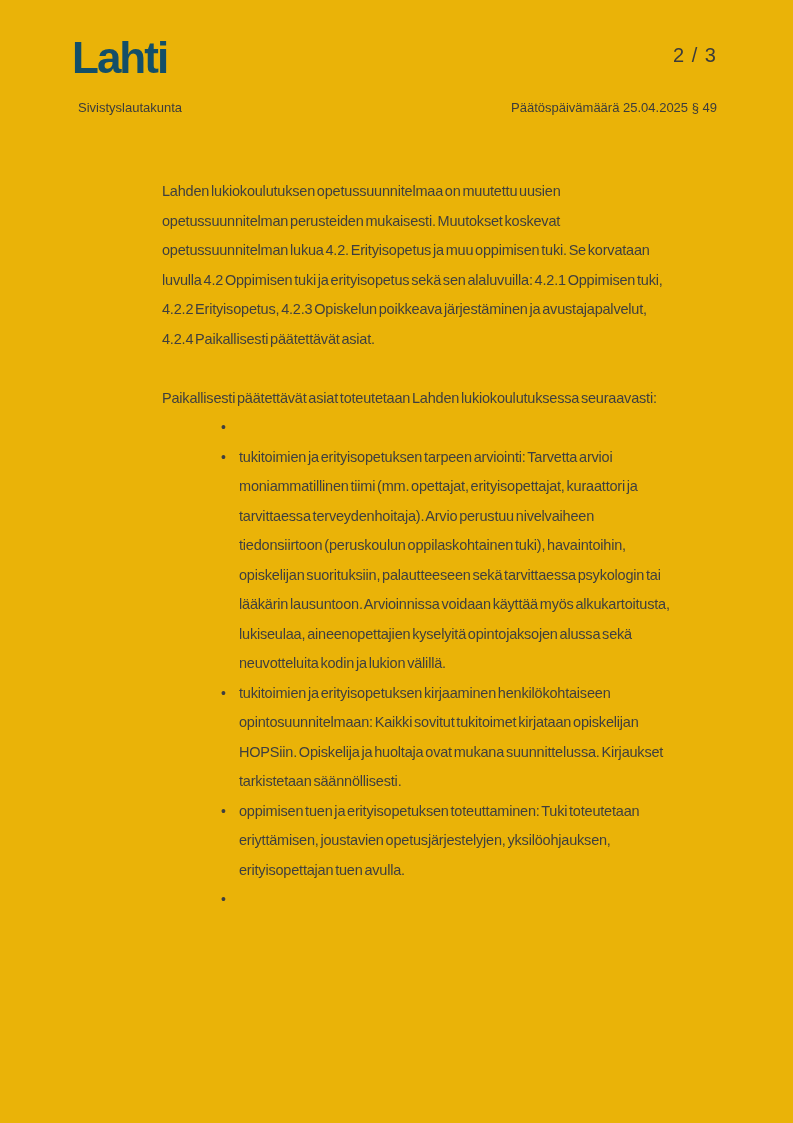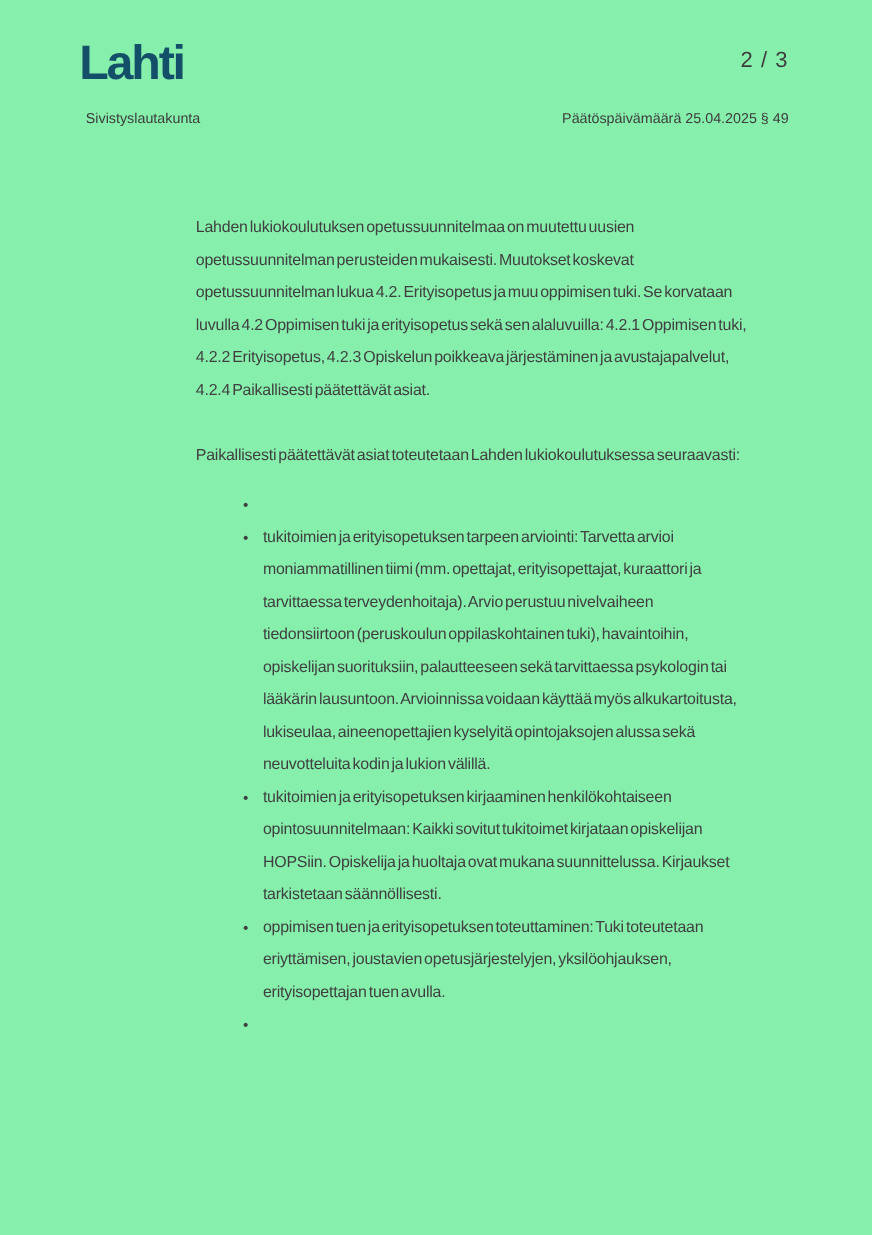--- a/index.html
+++ b/index.html
@@ -4,21 +4,21 @@
 <style>
   html, body {
     margin: 0;
     padding: 0;
     background: #ffffff;
   }
   .page {
     position: relative;
     width: 793px;
     height: 1123px;
-    background: #86efac;
+    background: #eab308;
     font-family: "Liberation Sans", sans-serif;
     color: #3c3c3c;
     overflow: hidden;
   }
   
   .logo {
     position: absolute;
     left: 72px;
     top: 36px;
     font-size: 44px;
@@ -51,21 +51,21 @@
     left: 162px;
     top: 177px;
     width: 625px;
     font-size: 14.5px;
     line-height: 29.5px;
     letter-spacing: -0.2px;
     word-spacing: -2px;
     color: #3f3f3f;
   }
   .para {
-    margin: 16px;
+    margin: 0;
     white-space: pre-line;
   }
   .para.gap-above {
     margin-top: 29.5px;
   }
   ul.bullets {
     list-style: none;
     margin: 0;
     padding: 0;
   }

